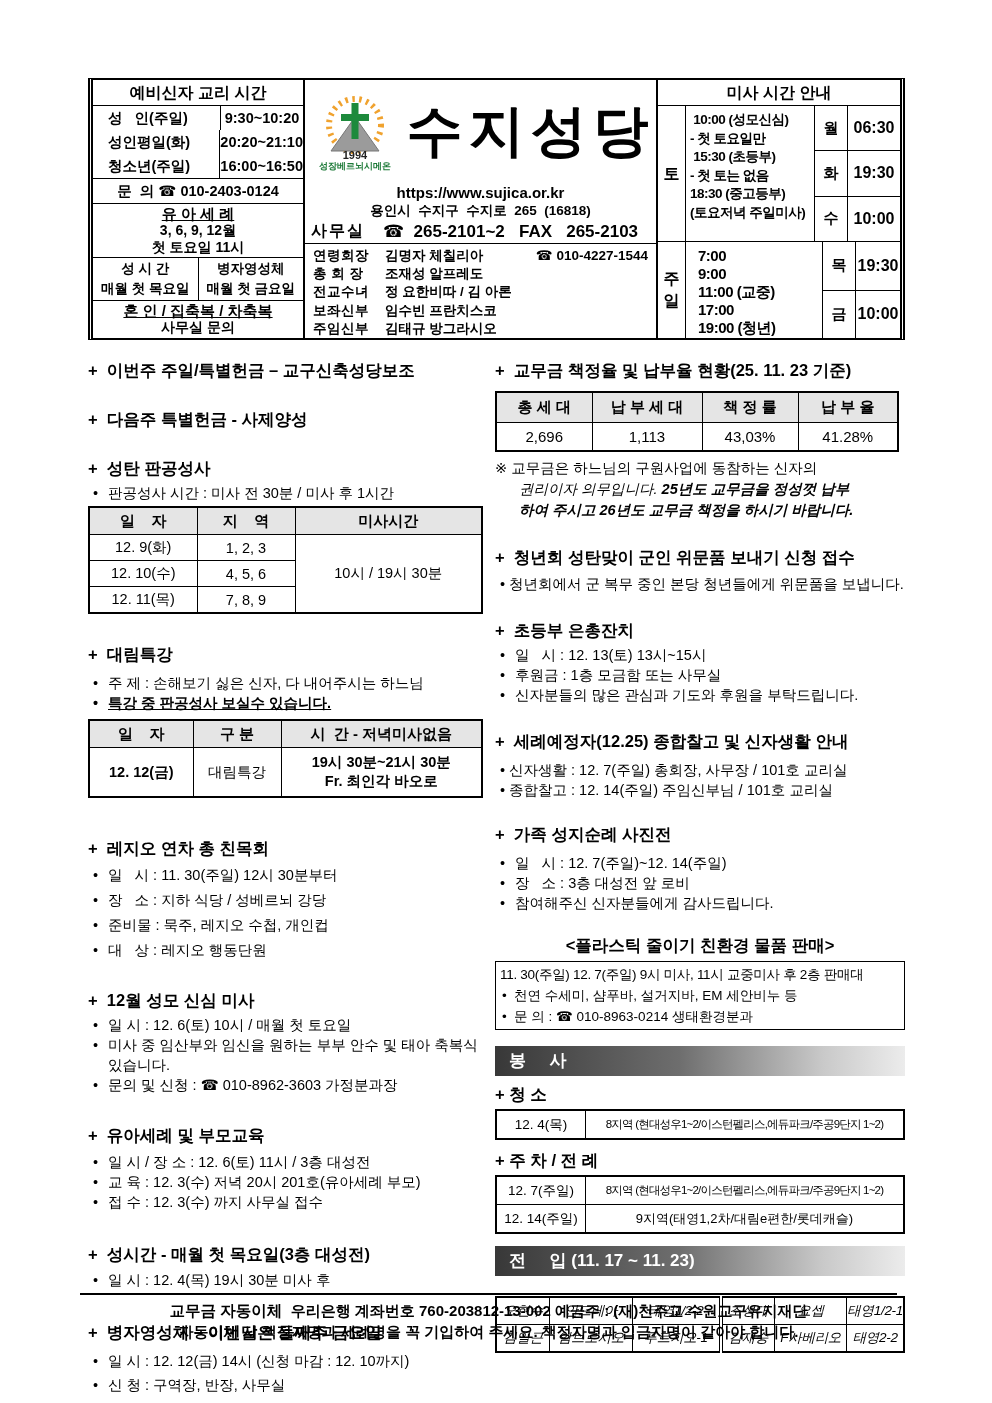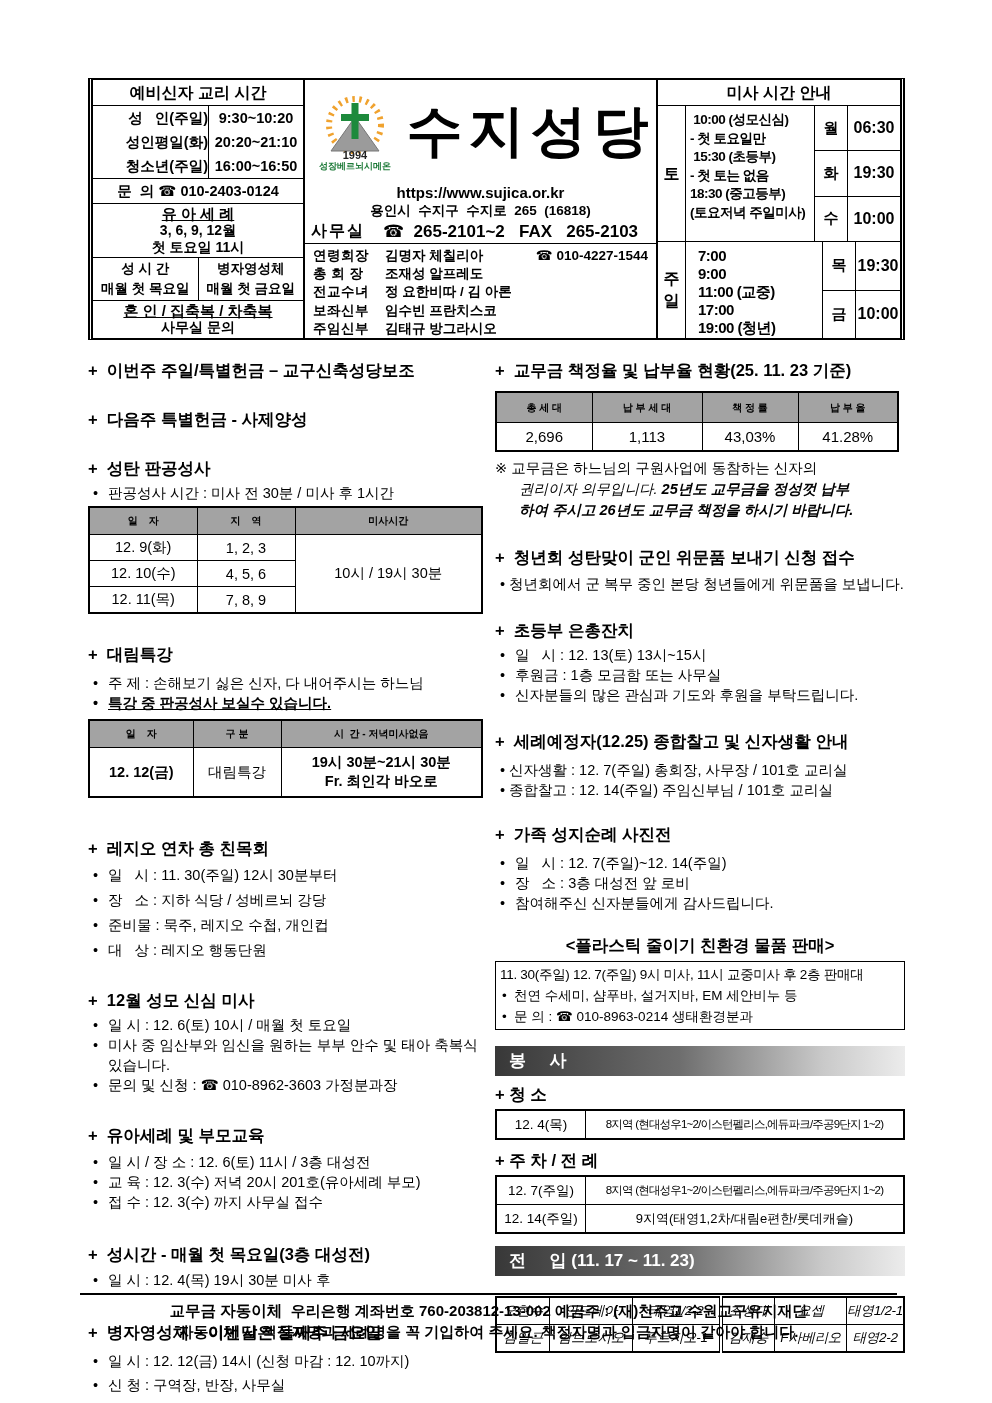--- a/index.html
+++ b/index.html
@@ -9,21 +9,21 @@
   
   .hdr{position:absolute;left:88px;top:78px;width:817px;height:262px;display:flex;
        border-top:2px solid #000;border-bottom:2px solid #000;
        border-left:5px double #000;border-right:5px double #000;box-sizing:border-box;}
   .hbox{box-sizing:border-box;overflow:hidden;}
   .hbox-l{width:212px;border-right:2px solid #000;display:flex;flex-direction:column;font-weight:bold;}
   .hbox-c{width:353px;border-right:2px solid #000;display:flex;flex-direction:column;}
   .hbox-r{flex:1;display:flex;flex-direction:column;font-weight:bold;}
   .hl-title{height:25px;line-height:25px;text-align:center;font-size:16px;border-bottom:1.5px solid #000;}
   .hl-row{display:flex;height:24px;line-height:24px;font-size:14.5px;}
-  .hl-row .lab{width:112px;padding-left:3px;border-right:1.5px solid #000;white-space:pre;text-align:right;}
+  .hl-row .lab{width:112px;padding-left:15px;border-right:1.5px solid #000;white-space:pre;}
   .hl-row .val{flex:1;text-align:center;white-space:pre;}
   .hl-contact{height:24px;line-height:24px;font-size:14.5px;border-top:1.5px solid #000;text-align:center;white-space:pre;}
   .hl-block{border-top:1.5px solid #000;text-align:center;font-size:14px;line-height:17px;padding:1px 0;}
   .hl-block .u{text-decoration:underline;font-size:15px;}
   .hl-split{border-top:1.5px solid #000;display:flex;}
   .hl-split>div{flex:1;text-align:center;font-size:13.5px;line-height:20px;padding:1px 0;}
   .hl-split>div:first-child{border-right:1.5px solid #000;}
   .brand-row{display:flex;align-items:center;height:116px;}
   .logo{width:100px;text-align:center;flex-shrink:0;padding-top:4px;}
   .logo-cap{font-size:9px;color:#1d7a38;font-weight:bold;line-height:10px;}
@@ -58,21 +58,21 @@
   .col-l{width:395px;}
   .col-r{width:410px;margin-left:12px;}
   .h{font-size:16.5px;font-weight:bold;white-space:pre-wrap;line-height:21px;}
   .bullet{position:relative;padding-left:20px;font-size:14.5px;line-height:20px;white-space:pre-wrap;}
   .bullet::before{content:"\2022";position:absolute;left:5px;}
   .bullet.bu{font-weight:bold;text-decoration:underline;}
   .mt28{margin-top:28px;}.mt26{margin-top:26px;}.mt24{margin-top:24px;}.mt12{margin-top:12px;}
   table{border-collapse:collapse;}
   .tbl{width:100%;border:2px solid #000;}
   .tbl th,.tbl td{border:1.5px solid #000;text-align:center;font-size:14.5px;padding:0;}
-  .tbl th{background:#a3a3a3;height:26px;font-size:10px;white-space:pre;}
+  .tbl th{background:#e5e5e5;height:26px;font-size:15px;white-space:pre;}
   .tbl td{height:25px;}
   .tbl td.b{font-weight:bold;}
   .note{font-size:14.5px;line-height:21px;margin-top:6px;}
   .note .ind{padding-left:24px;display:block;font-style:italic;}
   .note b{font-weight:bold;}
   .plastic-title{text-align:center;font-weight:bold;font-size:16.5px;margin-top:22px;}
   .plastic-box{border:1.5px solid #000;margin-top:4px;padding:2px 4px;font-size:13.5px;line-height:21px;}
   .plastic-box .l1{white-space:nowrap;letter-spacing:-0.3px;}
   .pline{position:relative;padding-left:14px;white-space:nowrap;}
   .pline::before{content:"\2022";position:absolute;left:2px;}

